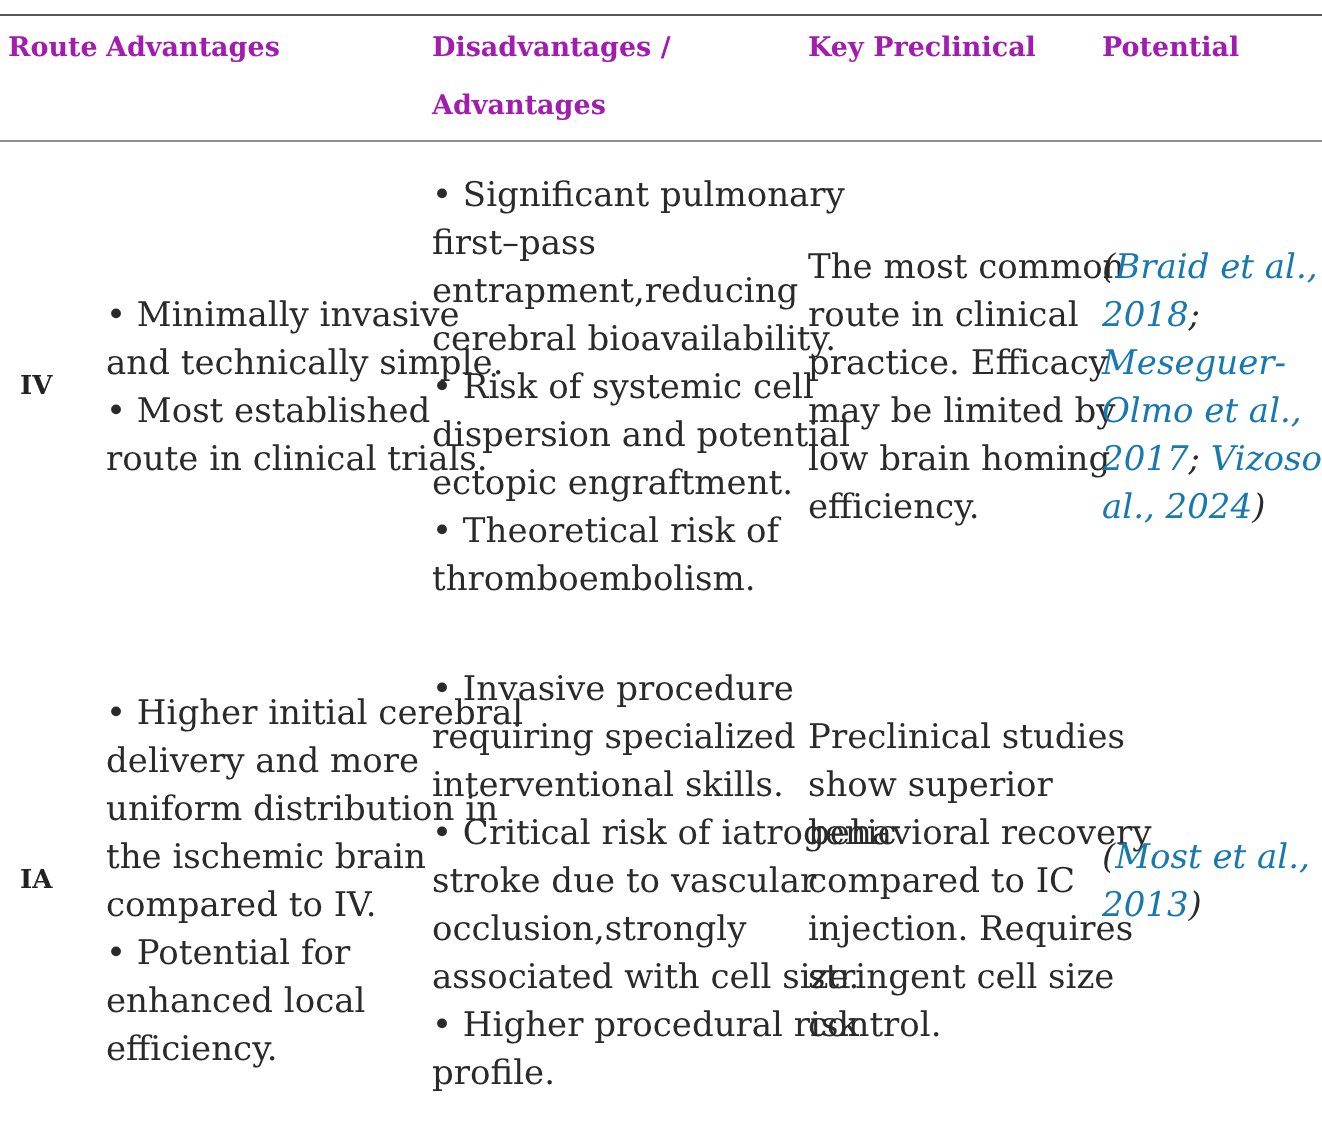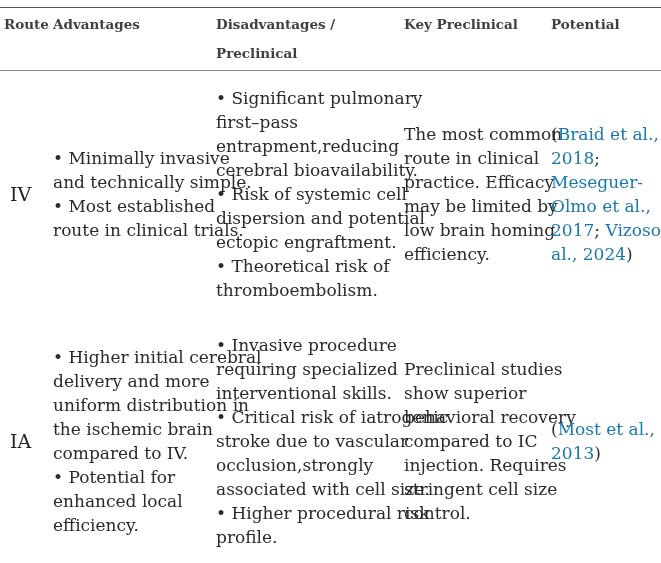--- a/index.html
+++ b/index.html
@@ -24,43 +24,44 @@
 
   thead td {
     border-top: 1px solid #565656;
     border-bottom: 1px solid #8f8f8f;
     font-weight: bold;
     font-size: 13.5px;
     line-height: 29px;
     vertical-align: top;
     padding: 2px 0 0 4px;
     white-space: pre-line;
-    color: #404040;
+    color: #a21caf;
   }
   tr.header-row { height: 63px; }
   tr.body-row-1 { height: 247px; }
   tr.body-row-2 { height: 246px; }
 
   tbody td {
     vertical-align: middle;
     padding: 0 0 0 4px;
     font-size: 17px;
     line-height: 24px;
     white-space: pre;
     color: #2a2a2a;
   }
   td.route-cell {
-    font-weight: normal;
-    font-size: 19px;
+    font-weight: bold;
+    font-size: 13px;
     color: #222222;
     padding-left: 10px;
   }
   .ref-line {
     line-height: 24px;
     white-space: pre;
+    font-style: italic;
   }
   .ref-link {
     color: var(--link, #1878b0);
     cursor: pointer;
   }
 </style>
 </head>
 <body>
 
 <table class="route-table">
@@ -69,21 +70,21 @@
     <col style="width:163px">
     <col style="width:188px">
     <col style="width:147px">
     <col style="width:114px">
   </colgroup>
   <thead>
     <tr class="header-row">
       <td>Route</td>
       <td>Advantages</td>
       <td>Disadvantages /
-Preclinical</td>
+Advantages</td>
       <td>Key Preclinical</td>
       <td>Potential</td>
     </tr>
   </thead>
   <tbody>
     <tr class="body-row-1">
       <td class="route-cell">IV</td>
       <td>• Minimally invasive
 and technically simple.
 • Most established

